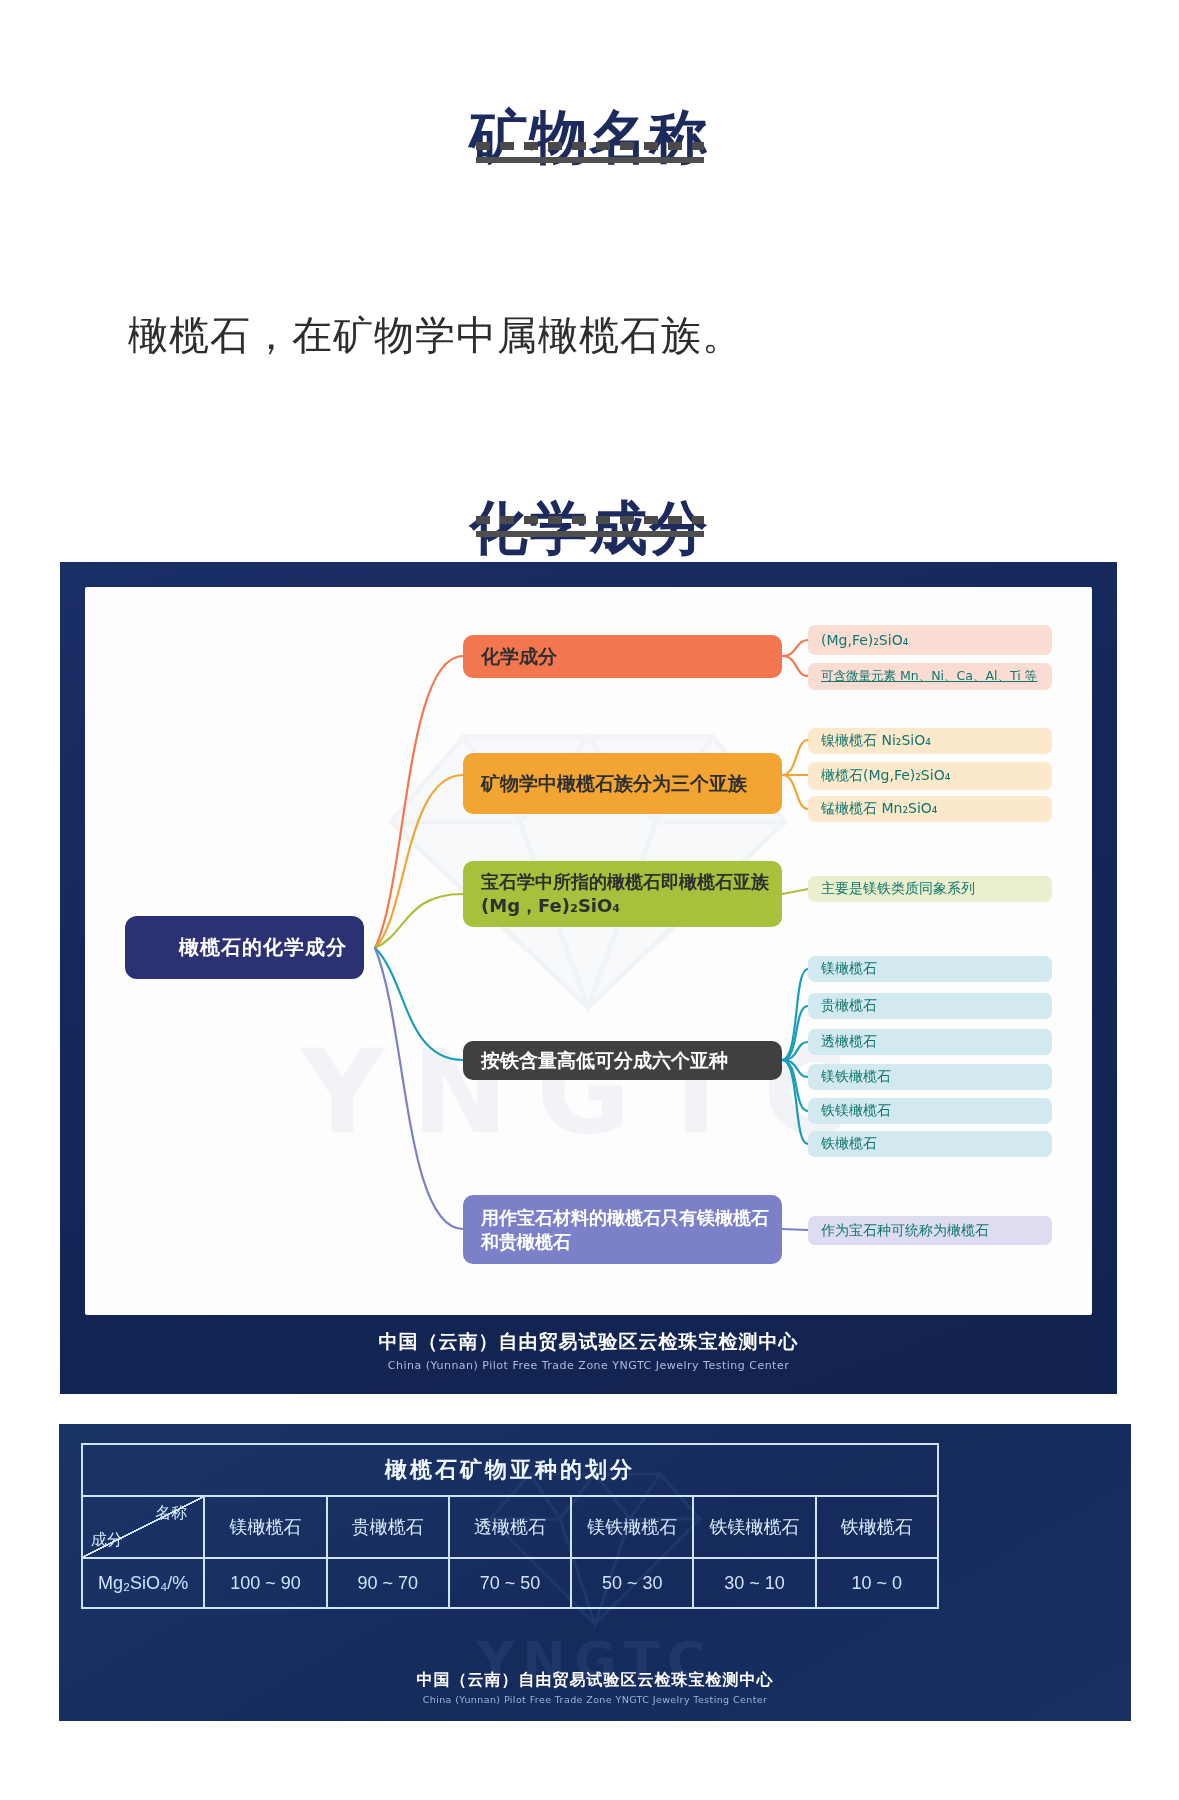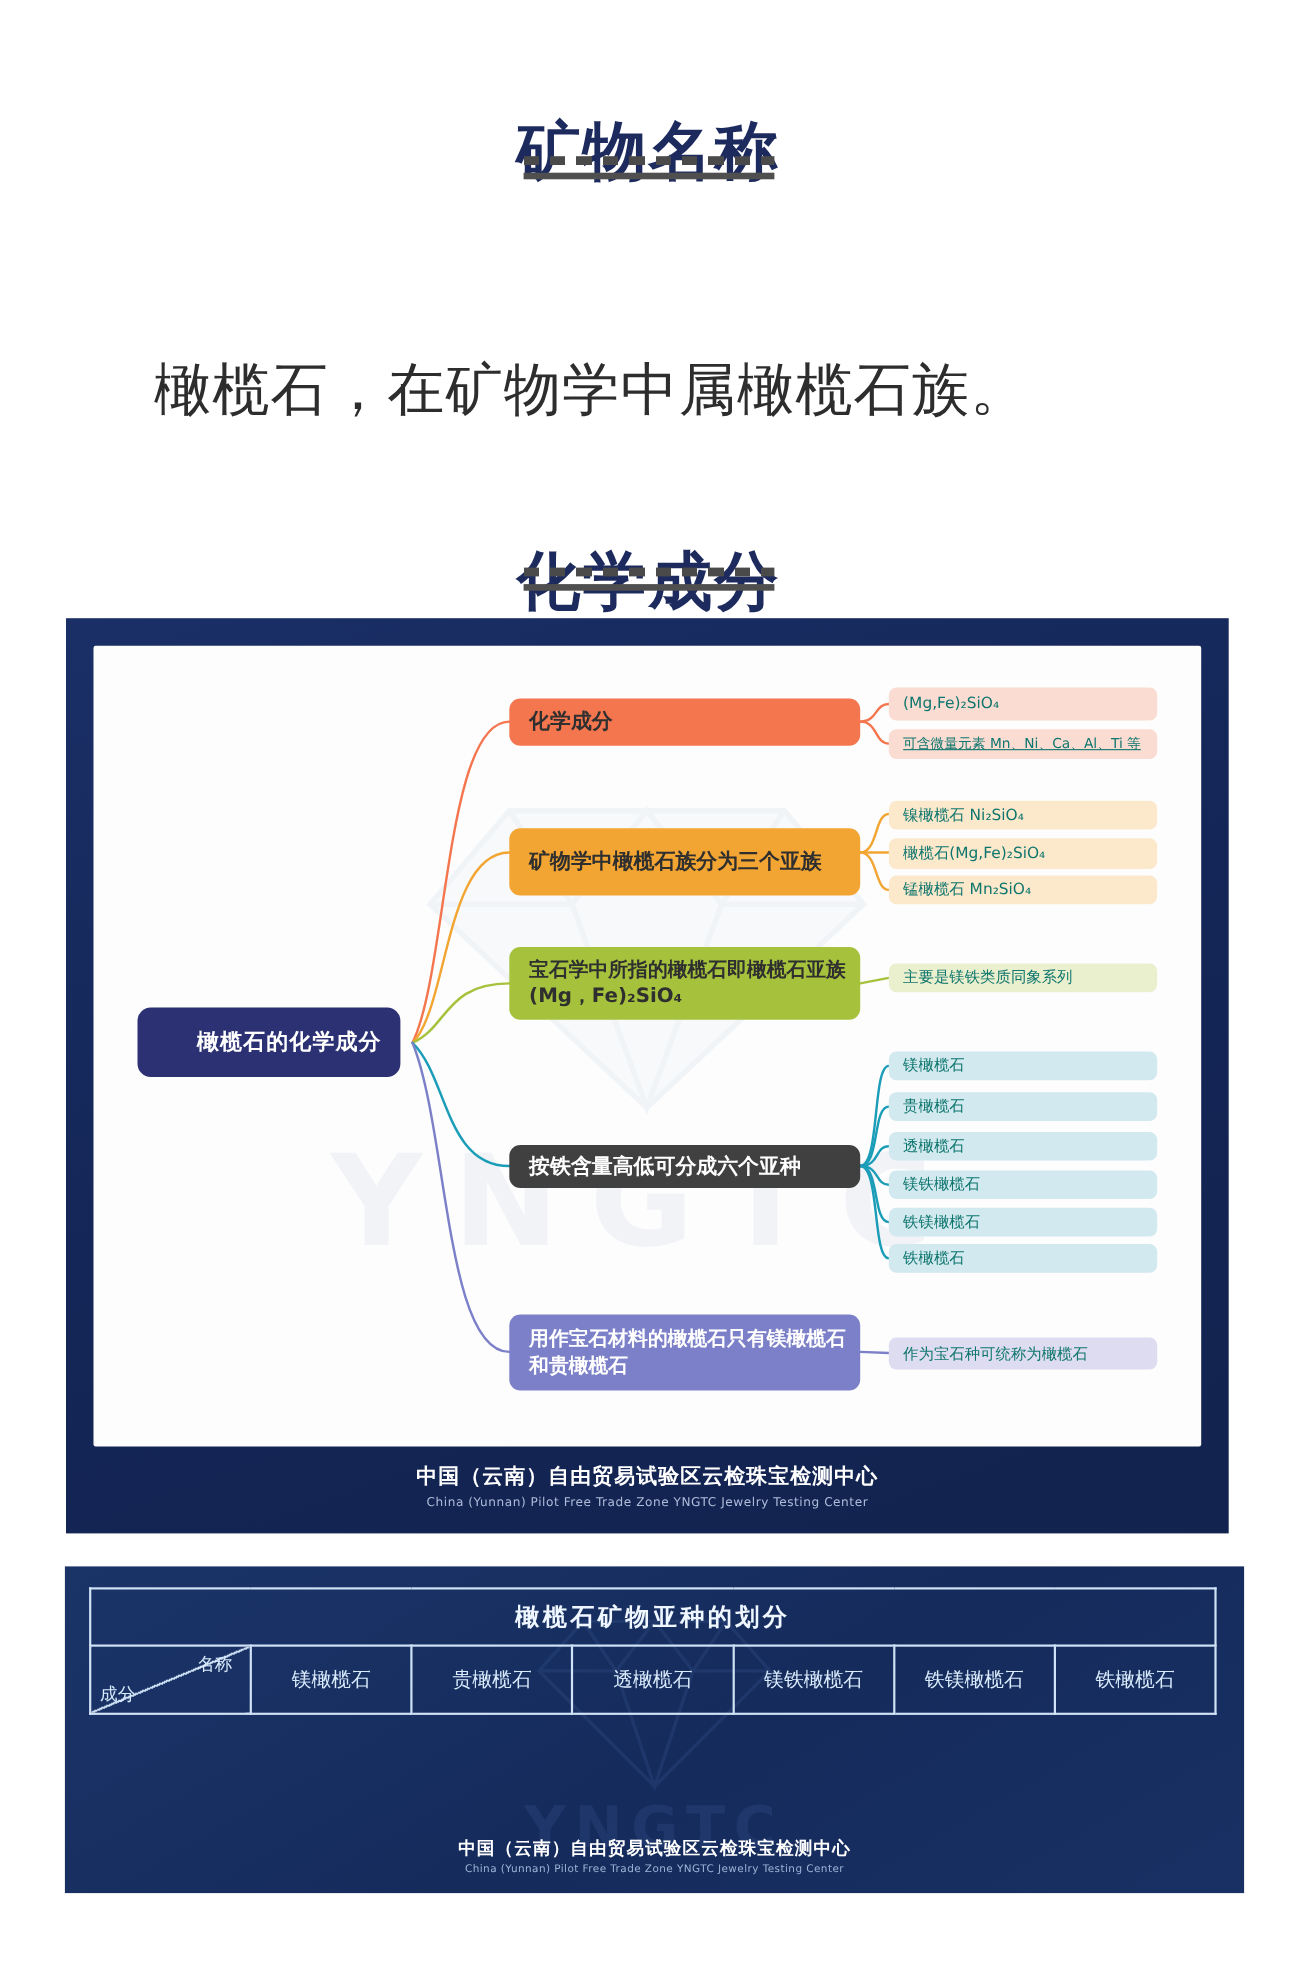--- a/index.html
+++ b/index.html
@@ -18,21 +18,21 @@
   .underline{position:absolute;left:50%;transform:translateX(-50%);width:228px;}
   .underline .dashes{
     height:8px;
     background:repeating-linear-gradient(90deg,#4a4a4a 0 14px,transparent 14px 24px);
   }
   .underline .bar{height:6px;background:#4f4f4f;margin-top:7px;}
   .ul-1{top:142px;}
   .ul-2{top:516px;}
   .intro{
     position:absolute;left:128px;top:268px;
-    font-size:52px;color:#2d2d2d;letter-spacing:1px;margin-left:12px;
+    font-size:40px;color:#2d2d2d;letter-spacing:1px;
   }
 
   
   .mm-card{
     position:absolute;left:60px;top:562px;width:1057px;height:832px;
     background:linear-gradient(160deg,#1a2f66 0%,#142657 48%,#12234f 100%);
   }
   .mm-panel{
     position:absolute;left:25px;top:25px;width:1007px;height:728px;
     background:#fdfdfe;border-radius:2px;overflow:hidden;
@@ -76,21 +76,21 @@
   .mm-footer .cn{margin:14px 0 0 0;font-size:19px;font-weight:bold;color:#ffffff;letter-spacing:1px;}
   .mm-footer .en{margin:4px 0 0 0;font-size:11px;color:#aebbd9;letter-spacing:.5px;}
 
   
   .tb-card{
     position:absolute;left:59px;top:1424px;width:1072px;height:297px;
     background:linear-gradient(150deg,#1b3468 0%,#152b5c 55%,#183063 100%);
   }
   .tb-watermark{position:absolute;left:386px;top:30px;z-index:0;opacity:.25;}
   table.spec{
-    position:absolute;left:22px;top:19px;width:1025px;z-index:1;
+    position:absolute;left:22px;top:19px;width:858px;z-index:1;
     border-collapse:collapse;table-layout:fixed;
     font-family:Liberation Sans, sans-serif;color:#cfe4fa;
   }
   table.spec th,table.spec td{border:2px solid #cfe2f6;text-align:center;padding:0;}
   .tb-title{height:50px;font-size:22px;font-weight:bold;color:#eef6ff;letter-spacing:3px;}
   .tb-head td{height:60px;font-size:18px;color:#d9ebfc;}
   .tb-row td{height:48px;font-size:18px;}
   .corner{
     position:relative;width:150px;
     background:linear-gradient(to bottom right,transparent calc(50% - 1px),#cfe2f6 calc(50% - 1px),#cfe2f6 calc(50% + 1px),transparent calc(50% + 1px));
@@ -210,20 +210,29 @@
         <span class="c-top">名称</span>
         <span class="c-bottom">成分</span>
       </td>
       <td>镁橄榄石</td>
       <td>贵橄榄石</td>
       <td>透橄榄石</td>
       <td>镁铁橄榄石</td>
       <td>铁镁橄榄石</td>
       <td>铁橄榄石</td>
     </tr>
+    <tr class="tb-row">
+      <td>Mg₂SiO₄/%</td>
+      <td>100 ~ 90</td>
+      <td>90 ~ 70</td>
+      <td>70 ~ 50</td>
+      <td>50 ~ 30</td>
+      <td>30 ~ 10</td>
+      <td>10 ~ 0</td>
+    </tr>
   </tbody>
     </table>
 
   <div class="tb-footer">
     <p class="cn">中国（云南）自由贸易试验区云检珠宝检测中心</p>
     <p class="en">China (Yunnan) Pilot Free Trade Zone  YNGTC Jewelry Testing Center</p>
   </div>
 </div>
 
 </body></html>

